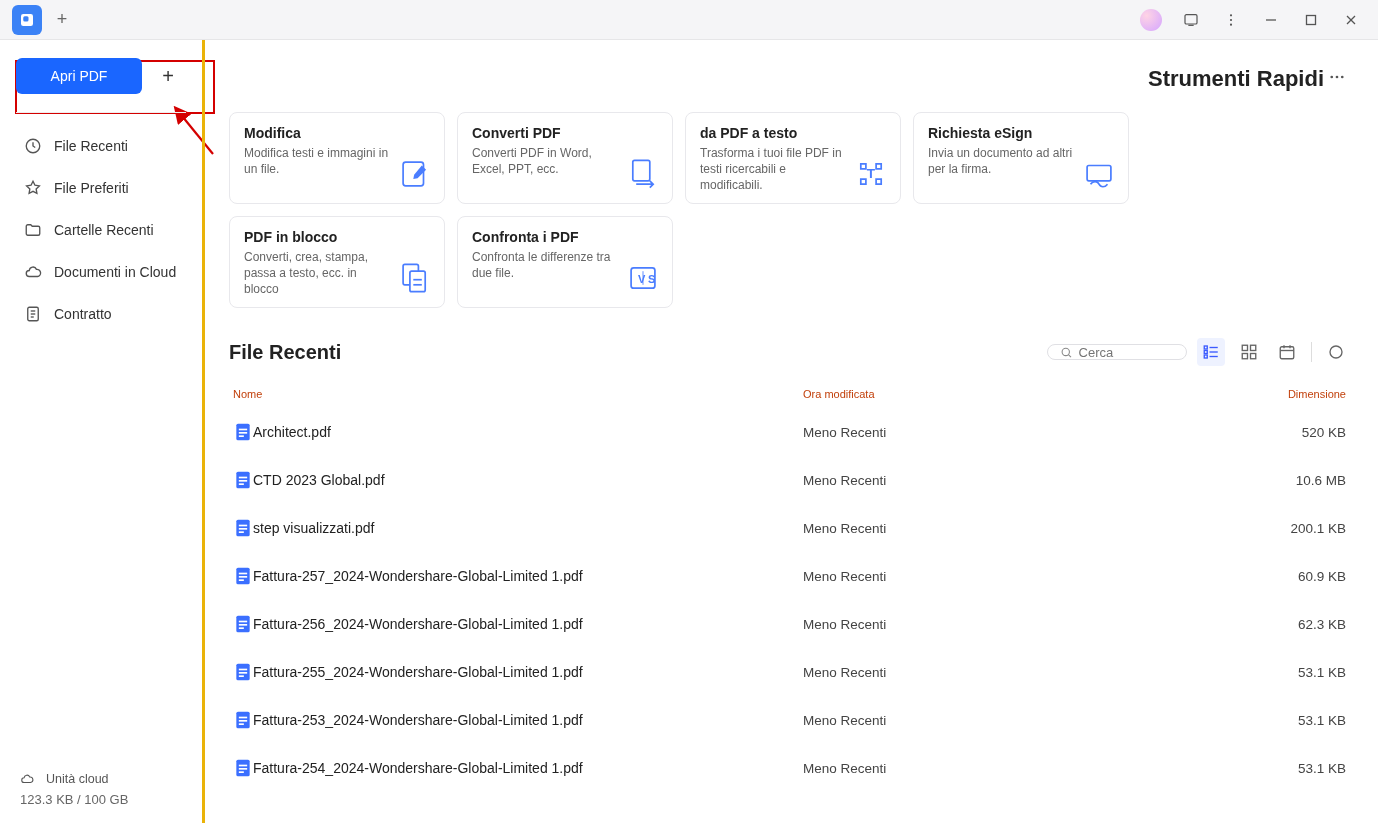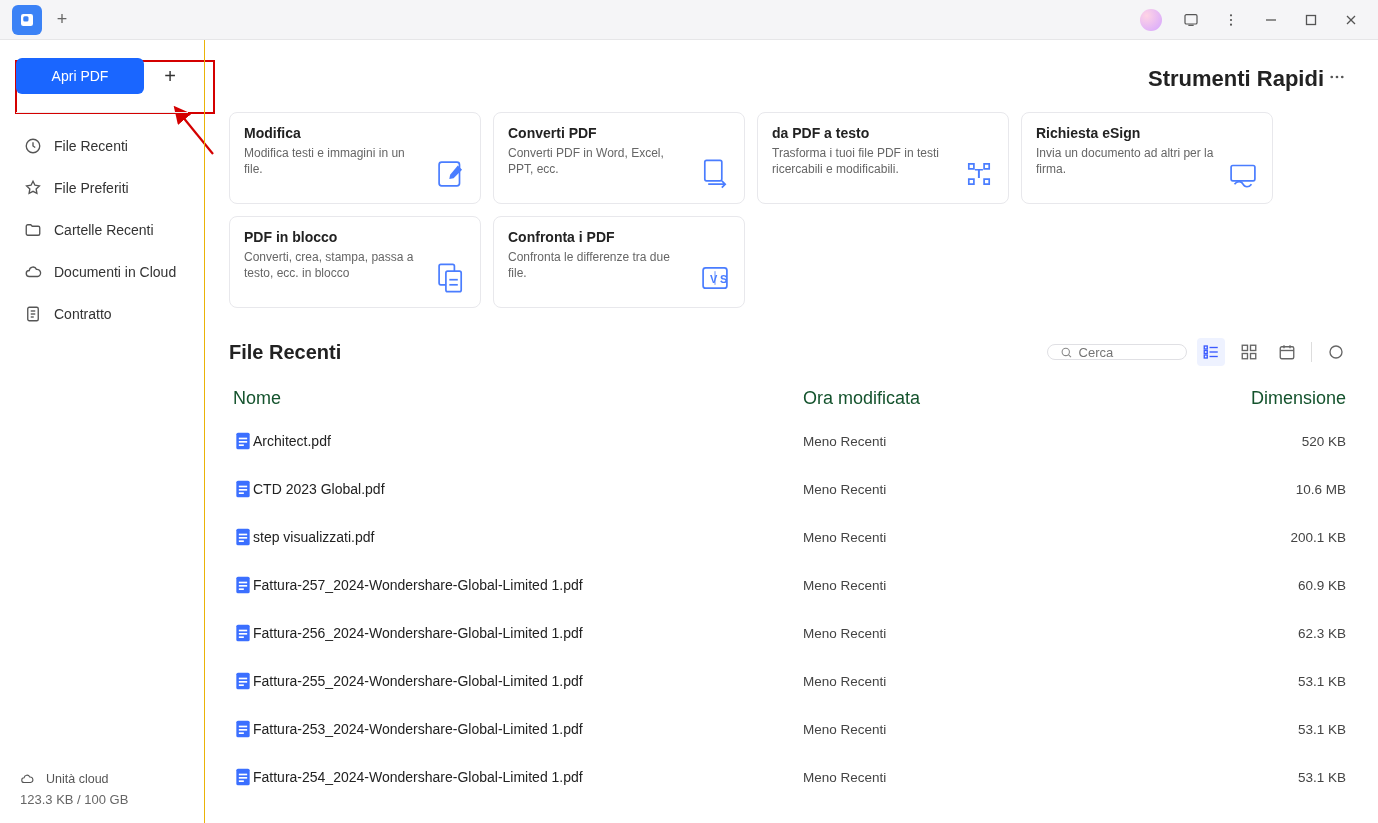--- a/index.html
+++ b/index.html
@@ -12,21 +12,21 @@
 .app-icon svg { width: 18px; height: 18px; }
 .new-tab { width: 32px; height: 32px; display:flex; align-items:center; justify-content:center; color:#666; cursor:pointer; font-size:18px;}
 .titlebar-right { display:flex; align-items:center; gap:2px; }
 .tb-btn { width: 38px; height: 32px; display:flex; align-items:center; justify-content:center; color:#555; cursor:pointer;}
 .avatar-icon { width:22px; height:22px; border-radius:50%; background: radial-gradient(circle at 30% 30%, #ffd4e5, #d4a5ff); }
 
 
 .container { display: flex; height: calc(100% - 40px); }
 
 
-.sidebar { width: 205px; min-width: 205px; border-right: 1px solid #eab308; display:flex; flex-direction:column; padding: 18px 8px 8px 8px; position:relative; }
+.sidebar { width: 205px; min-width: 205px; border-right: 3px solid #eab308; display:flex; flex-direction:column; padding: 18px 8px 8px 8px; position:relative; }
 .open-row { display:flex; gap:8px; margin: 0 8px 18px 8px; align-items:center; }
 .open-btn { flex:1; background:#1a66ff; color:#fff; border:none; border-radius:6px; height:36px; font-size:14px; font-weight:500; cursor:pointer;}
 .plus-btn { width:36px; height:36px; display:flex; align-items:center; justify-content:center; font-size:20px; color:#333; cursor:pointer; border-radius:6px;}
 .side-divider { height:1px; background:#eee; margin: 0 8px 12px 8px;}
 .nav-list { display:flex; flex-direction:column; padding:0 8px;}
 .nav-item { display:flex; align-items:center; gap:12px; padding: 12px 8px; color:#333; font-size:14px; cursor:pointer; border-radius:6px;}
 .nav-item svg { width:18px; height:18px; color:#555; flex-shrink:0;}
 .sidebar-footer { margin-top:auto; padding: 8px 12px; font-size:12.5px; color:#555;}
 .cloud-label { display:flex; align-items:center; gap:12px; margin-bottom:6px;}
 .cloud-label svg { width:14px; height:14px;}
@@ -35,37 +35,37 @@
 
 .highlight-box { position:absolute; border: 2px solid #d40000; pointer-events:none; left:15px; top:60px; width:200px; height:54px;}
 .arrow-svg { position:absolute; left:168px; top:104px; width:60px; height:60px; pointer-events:none;}
 
 
 .main { flex:1; padding: 24px 28px 0 24px; overflow-y:auto;}
 .section-header { display:flex; align-items:center; justify-content:flex-end; margin-bottom: 18px;}
 .section-title { font-size:22px; font-weight:700; color:#222;}
 .more-btn { cursor:pointer; color:#555; padding:4px;}
 .cards { display:flex; flex-wrap:wrap; gap:12px; margin-bottom: 30px;}
-.card { width: 252px; height: 92px; border:1px solid #e8e8ec; border-radius:8px; padding:12px 14px; position:relative; cursor:pointer; background:#fff;}
+.card { width: 216px; height: 92px; border:1px solid #e8e8ec; border-radius:8px; padding:12px 14px; position:relative; cursor:pointer; background:#fff;}
 .card-title { font-size:14px; font-weight:700; color:#222; margin-bottom:4px;}
 .card-desc { font-size:12px; color:#666; line-height:1.35; padding-right:40px;}
 .card-icon { position:absolute; right:12px; bottom:12px; width:34px; height:34px; display:flex; align-items:center; justify-content:center;}
 
 
 .recent-header { display:flex; align-items:center; justify-content:space-between; margin-bottom:14px;}
 .recent-title { font-size:20px; font-weight:700; color:#222;}
 .recent-controls { display:flex; align-items:center; gap:10px;}
 .search-box { display:flex; align-items:center; border:1px solid #e0e0e4; border-radius:16px; padding:4px 12px; width:140px; height:16px;}
 .search-box svg { width:15px; height:15px; color:#888; margin-right:6px;}
 .search-box input { border:none; outline:none; width:100%; font-size:13px; color:#333; background:transparent;}
 .view-btn { width:28px; height:28px; display:flex; align-items:center; justify-content:center; color:#666; cursor:pointer; border-radius:4px;}
 .view-btn.active { background:#eef2ff; color:#3b5bff;}
 .v-divider { width:1px; height:20px; background:#ddd;}
 
-.table-head { display:flex; padding:8px 4px; font-size:18px; color:#14532d; border-bottom:0px solid #eee;}
+.table-head { display:flex; padding:8px 4px; font-size:11px; color:#c2410c; border-bottom:0px solid #eee;}
 .col-name { flex: 0 0 570px; }
 .col-date { flex: 0 0 300px; }
 .col-size { flex:1; text-align:right;}
 .file-row { display:flex; align-items:center; padding: 14px 4px; font-size:14px; color:#222; cursor:pointer;}
 .file-row .col-name { display:flex; align-items:center; }
 .file-icon { width:20px; height:20px; flex-shrink:0;}
 .file-row .col-date { color:#444; font-size:13.5px;}
 .file-row .col-size { color:#444; font-size:13.5px;}
 </style>
 </head>

